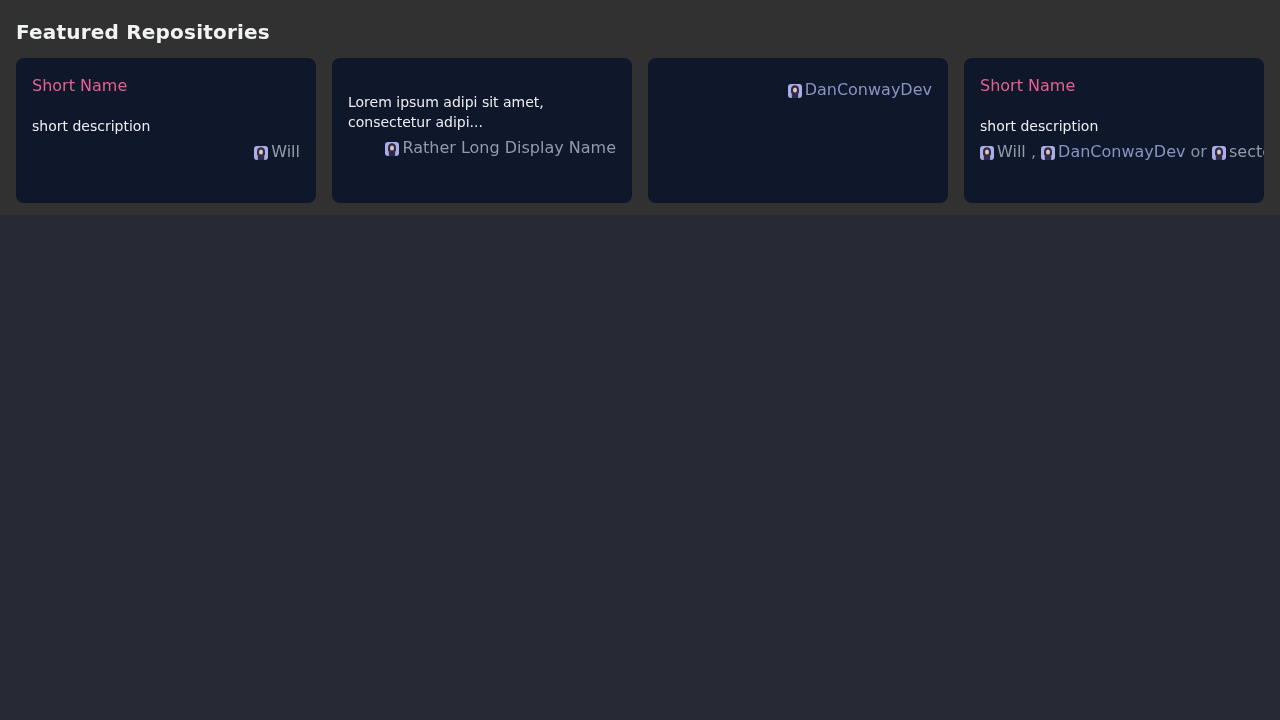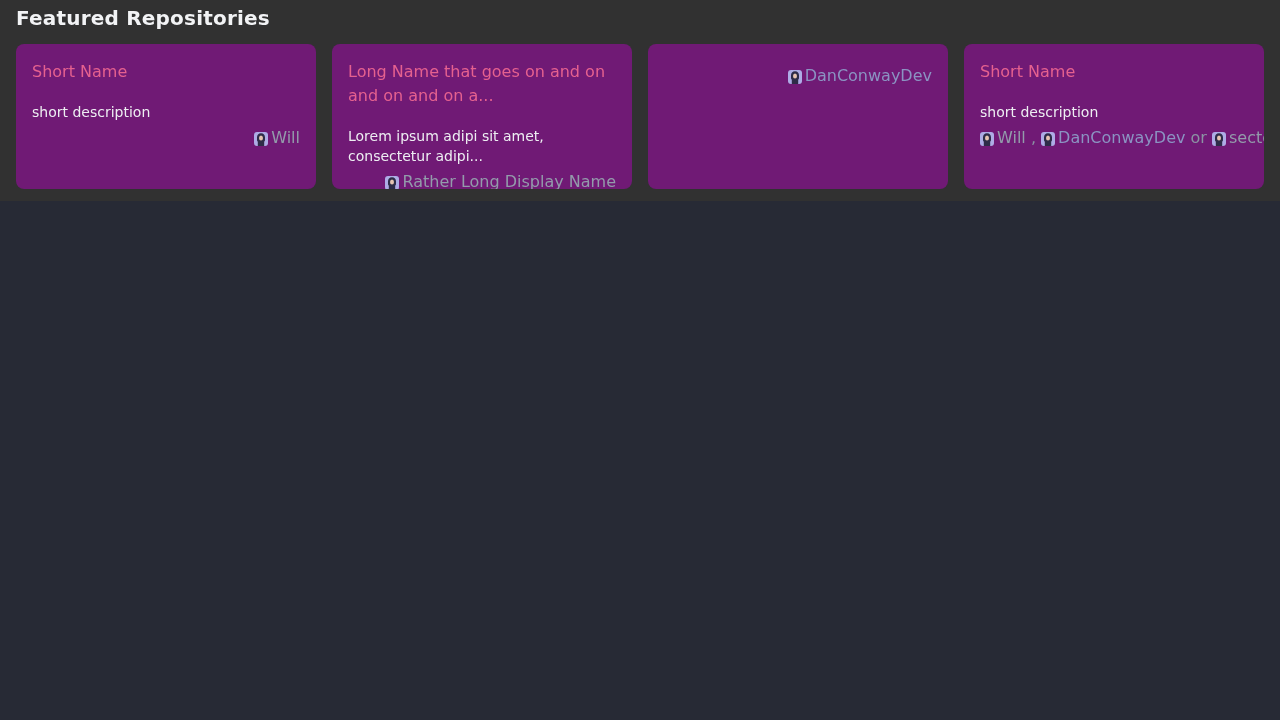--- a/index.html
+++ b/index.html
@@ -5,37 +5,37 @@
   * { box-sizing: border-box; margin: 0; padding: 0; }
   html, body {
     width: 1280px;
     height: 720px;
     overflow: hidden;
     font-family: "DejaVu Sans", "Liberation Sans", sans-serif;
     background: #272a35;
   }
   .top-section {
     background: #313131;
-    padding: 8px 16px 12px 16px;
+    padding: 22px 16px 12px 16px;
   }
   .page-title {
     color: #f2f3f5;
     font-size: 20px;
     line-height: 20px;
     font-weight: 700;
     margin-bottom: 16px;
     letter-spacing: 0.2px;
   }
   .cards {
     display: grid;
     grid-template-columns: repeat(4, 1fr);
     gap: 16px;
   }
   .card {
-    background: #701a75;
+    background: #0f172a;
     border-radius: 8px;
     height: 145px;
     padding: 16px 16px 14px 16px;
     overflow: hidden;
     cursor: pointer;
   }
   .repo-name {
     color: #e5618f;
     font-size: 16px;
     line-height: 24px;
@@ -79,21 +79,20 @@
       <div class="repo-name">Short Name</div>
       <div class="repo-desc">short description</div>
       <div class="maintainers"><span class="maintainer"><svg class="avatar" width="14" height="14" viewBox="0 0 14 14">
               <rect width="14" height="14" rx="3" fill="#aeace6"></rect>
               <path d="M7 1.3 C4.4 1.3 3 3.1 3 5.4 L3 8 C3 9 3.8 9.6 3.8 9.6 L3.8 14 L10.2 14 L10.2 9.6 C10.2 9.6 11 9 11 8 L11 5.4 C11 3.1 9.6 1.3 7 1.3 Z" fill="#2e2c48"></path>
               <ellipse cx="7" cy="6.1" rx="2" ry="2.5" fill="#e6c4b2"></ellipse>
             </svg><span class="mname">Will</span></span></div>
     </div>
 
     <div class="card">
-      <div class="repo-name">Long Name that goes on and on and on and on a...</div>
       <div class="repo-desc">Lorem ipsum adipi sit amet, consectetur adipi...</div>
       <div class="maintainers"><span class="maintainer"><svg class="avatar" width="14" height="14" viewBox="0 0 14 14">
               <rect width="14" height="14" rx="3" fill="#aeace6"></rect>
               <path d="M7 1.3 C4.4 1.3 3 3.1 3 5.4 L3 8 C3 9 3.8 9.6 3.8 9.6 L3.8 14 L10.2 14 L10.2 9.6 C10.2 9.6 11 9 11 8 L11 5.4 C11 3.1 9.6 1.3 7 1.3 Z" fill="#2e2c48"></path>
               <ellipse cx="7" cy="6.1" rx="2" ry="2.5" fill="#e6c4b2"></ellipse>
             </svg><span class="mname">Rather Long Display Name</span></span></div>
     </div>
 
     <div class="card">
       <div class="maintainers"><span class="maintainer"><svg class="avatar" width="14" height="14" viewBox="0 0 14 14">

